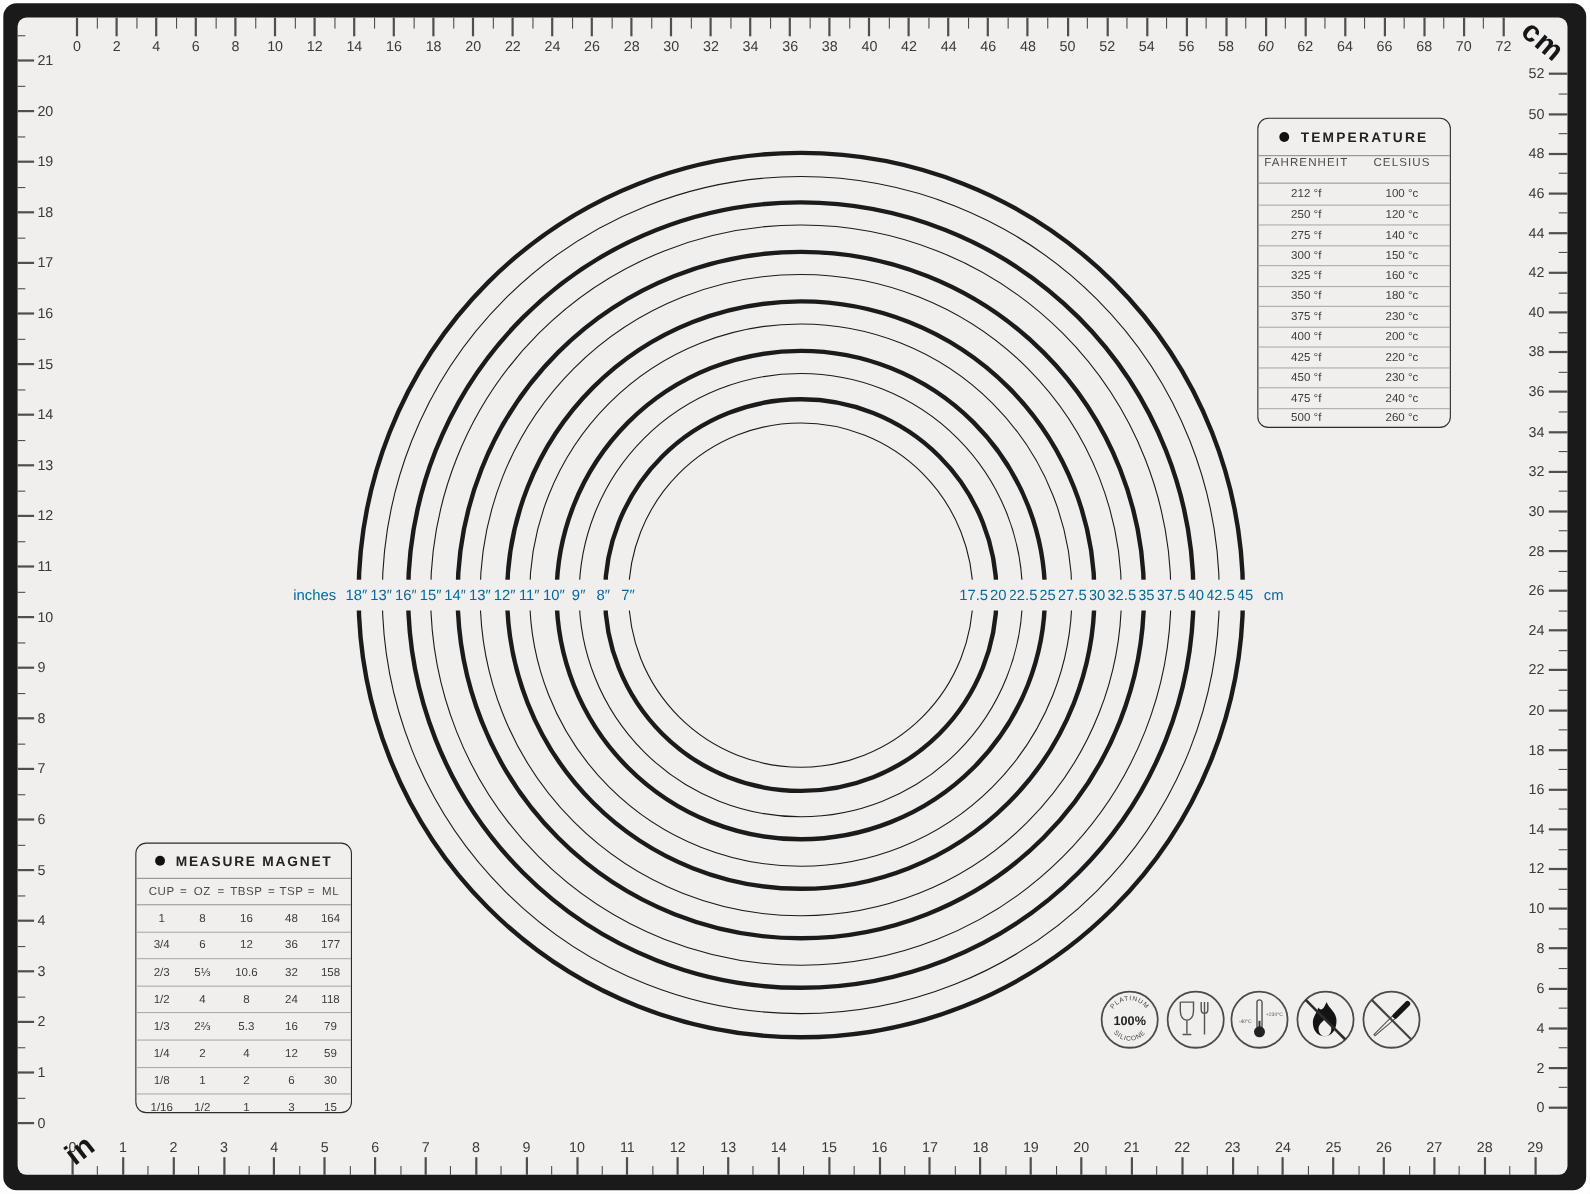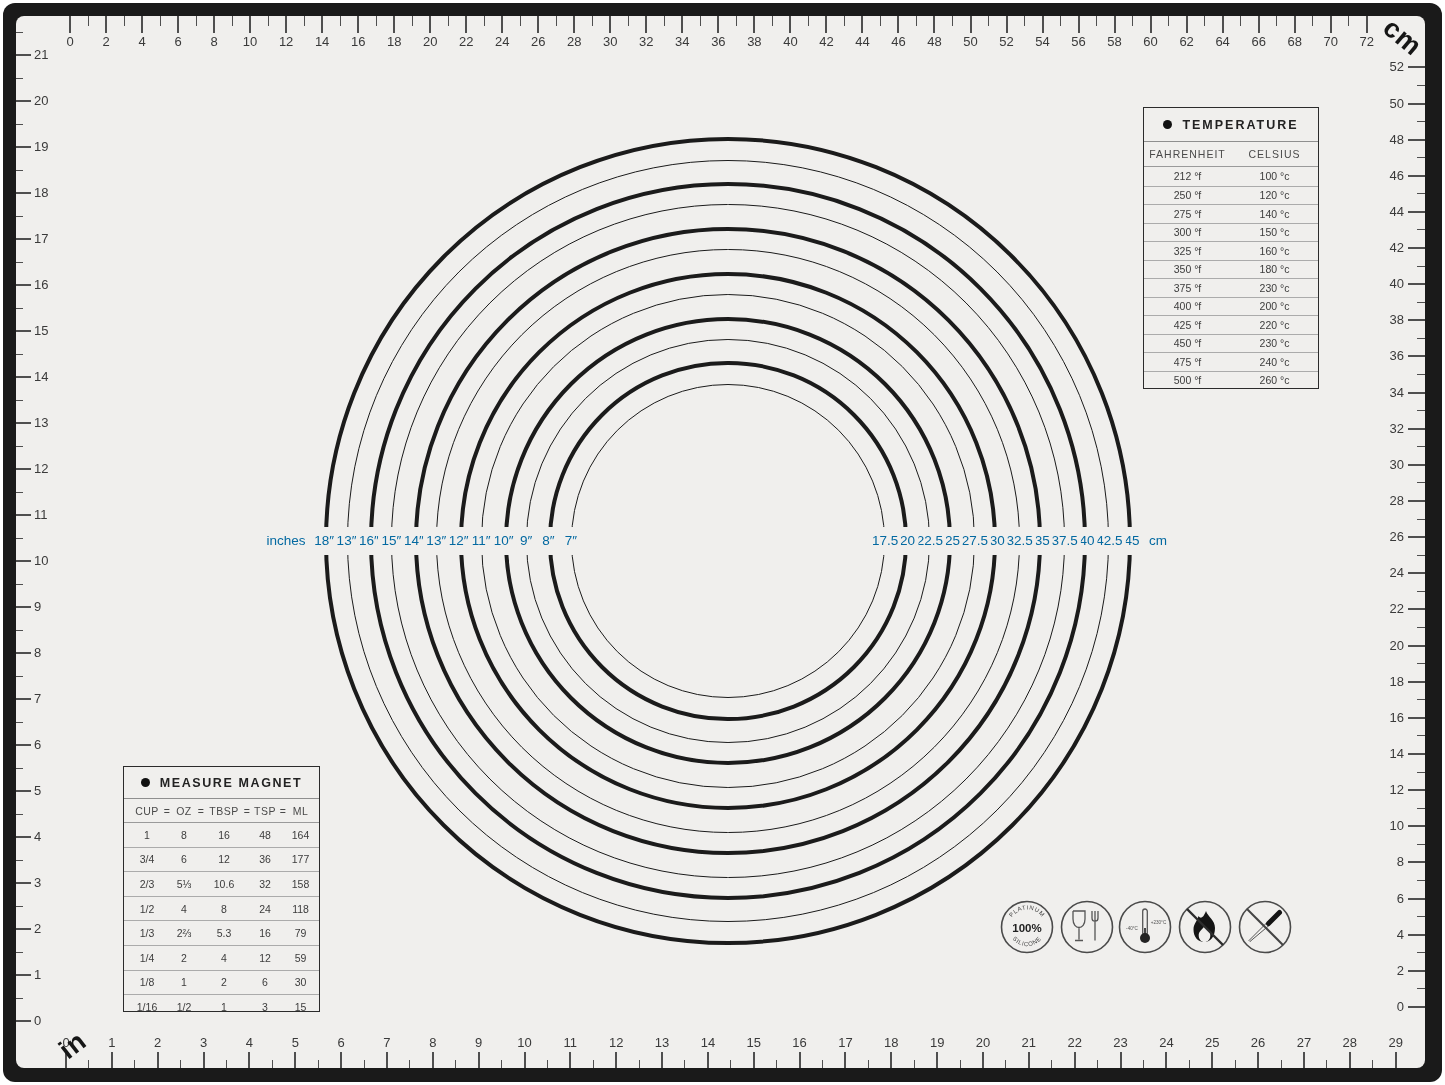--- a/index.html
+++ b/index.html
@@ -17,27 +17,27 @@
 
   .corner-label { position:absolute; font-size:27px; font-weight:bold; color:#161616; letter-spacing:1px; }
   .corner-label.cm { left:1382px; top:22px; transform:rotate(40deg); }
   .corner-label.in { left:60px; top:1030px; transform:rotate(-38deg); }
 
   .ring { position:absolute; border-radius:50%; border-style:solid; border-color:var(--ink); z-index:2; }
   .ring-label { position:absolute; z-index:3; top:527px; height:28px; line-height:28px;
                 background:var(--mat); padding:0 3px; font-size:13.5px; color:#0369a1;
                 transform:translateX(-50%); white-space:nowrap; }
 
-  .info-box { position:absolute; border:1.6px solid #2b2b2b; border-radius:0; z-index:5; background:var(--mat); }
+  .info-box { position:absolute; border:1.6px solid #2b2b2b; border-radius:10px; z-index:5; background:var(--mat); }
   .box-title { display:flex; align-items:center; justify-content:center; gap:10px;
                border-bottom:1px solid #8f8f8f; color:#222; font-size:12.5px; font-weight:bold; letter-spacing:2px; }
   .dot { width:9px; height:9px; background:#111; border-radius:50%; flex:0 0 auto; }
   .temp-box { left:1143px; top:107px; width:176px; height:282px; }
   .temp-box .box-title { height:34px; }
-  .thead { display:flex; border-bottom:1px solid #9a9a9a; height:25px; align-items:center; }
+  .thead { display:flex; border-bottom:1px solid #9a9a9a; height:25px; }
   .thead span { flex:1; text-align:center; font-size:10.5px; letter-spacing:1px; color:#4a4a4a; }
   .temp-row { display:flex; height:18.5px; align-items:center; }
   .temp-row + .temp-row { border-top:1px solid var(--line); }
   .temp-row span { flex:1; text-align:center; font-size:10.5px; color:#3c3c3c; }
 
   .measure-box { left:123px; top:766px; width:197px; height:246px; }
   .measure-box .box-title { height:32px; letter-spacing:1.6px; }
   .mgrid { display:grid; grid-template-columns:30px 10px 24px 10px 36px 10px 26px 10px 25px;
            justify-items:center; align-items:center; padding:0 8px; }
   .mhead { height:24px; border-bottom:1px solid #9a9a9a; font-size:10.5px; letter-spacing:0.5px; color:#4a4a4a; }
@@ -143,21 +143,21 @@
       <div class="tick" style="left: 1041.54px; width: 2px; height: 17px; top: 16px;"></div>
       <div class="rnum h" style="left: 1027.54px; top: 34px;">54</div>
       <div class="tick" style="left: 1060.05px; width: 1px; height: 10px; top: 16px;"></div>
       <div class="tick" style="left: 1077.56px; width: 2px; height: 17px; top: 16px;"></div>
       <div class="rnum h" style="left: 1063.56px; top: 34px;">56</div>
       <div class="tick" style="left: 1096.07px; width: 1px; height: 10px; top: 16px;"></div>
       <div class="tick" style="left: 1113.58px; width: 2px; height: 17px; top: 16px;"></div>
       <div class="rnum h" style="left: 1099.58px; top: 34px;">58</div>
       <div class="tick" style="left: 1132.09px; width: 1px; height: 10px; top: 16px;"></div>
       <div class="tick" style="left: 1149.6px; width: 2px; height: 17px; top: 16px;"></div>
-      <div class="rnum h" style="left: 1135.6px; top: 34px;">60</div>
+      <div class="rnum h" style="left: 1135.6px; top: 34px; font-style: italic;">60</div>
       <div class="tick" style="left: 1168.11px; width: 1px; height: 10px; top: 16px;"></div>
       <div class="tick" style="left: 1185.62px; width: 2px; height: 17px; top: 16px;"></div>
       <div class="rnum h" style="left: 1171.62px; top: 34px;">62</div>
       <div class="tick" style="left: 1204.13px; width: 1px; height: 10px; top: 16px;"></div>
       <div class="tick" style="left: 1221.64px; width: 2px; height: 17px; top: 16px;"></div>
       <div class="rnum h" style="left: 1207.64px; top: 34px;">64</div>
       <div class="tick" style="left: 1240.15px; width: 1px; height: 10px; top: 16px;"></div>
       <div class="tick" style="left: 1257.66px; width: 2px; height: 17px; top: 16px;"></div>
       <div class="rnum h" style="left: 1243.66px; top: 34px;">66</div>
       <div class="tick" style="left: 1276.17px; width: 1px; height: 10px; top: 16px;"></div>

